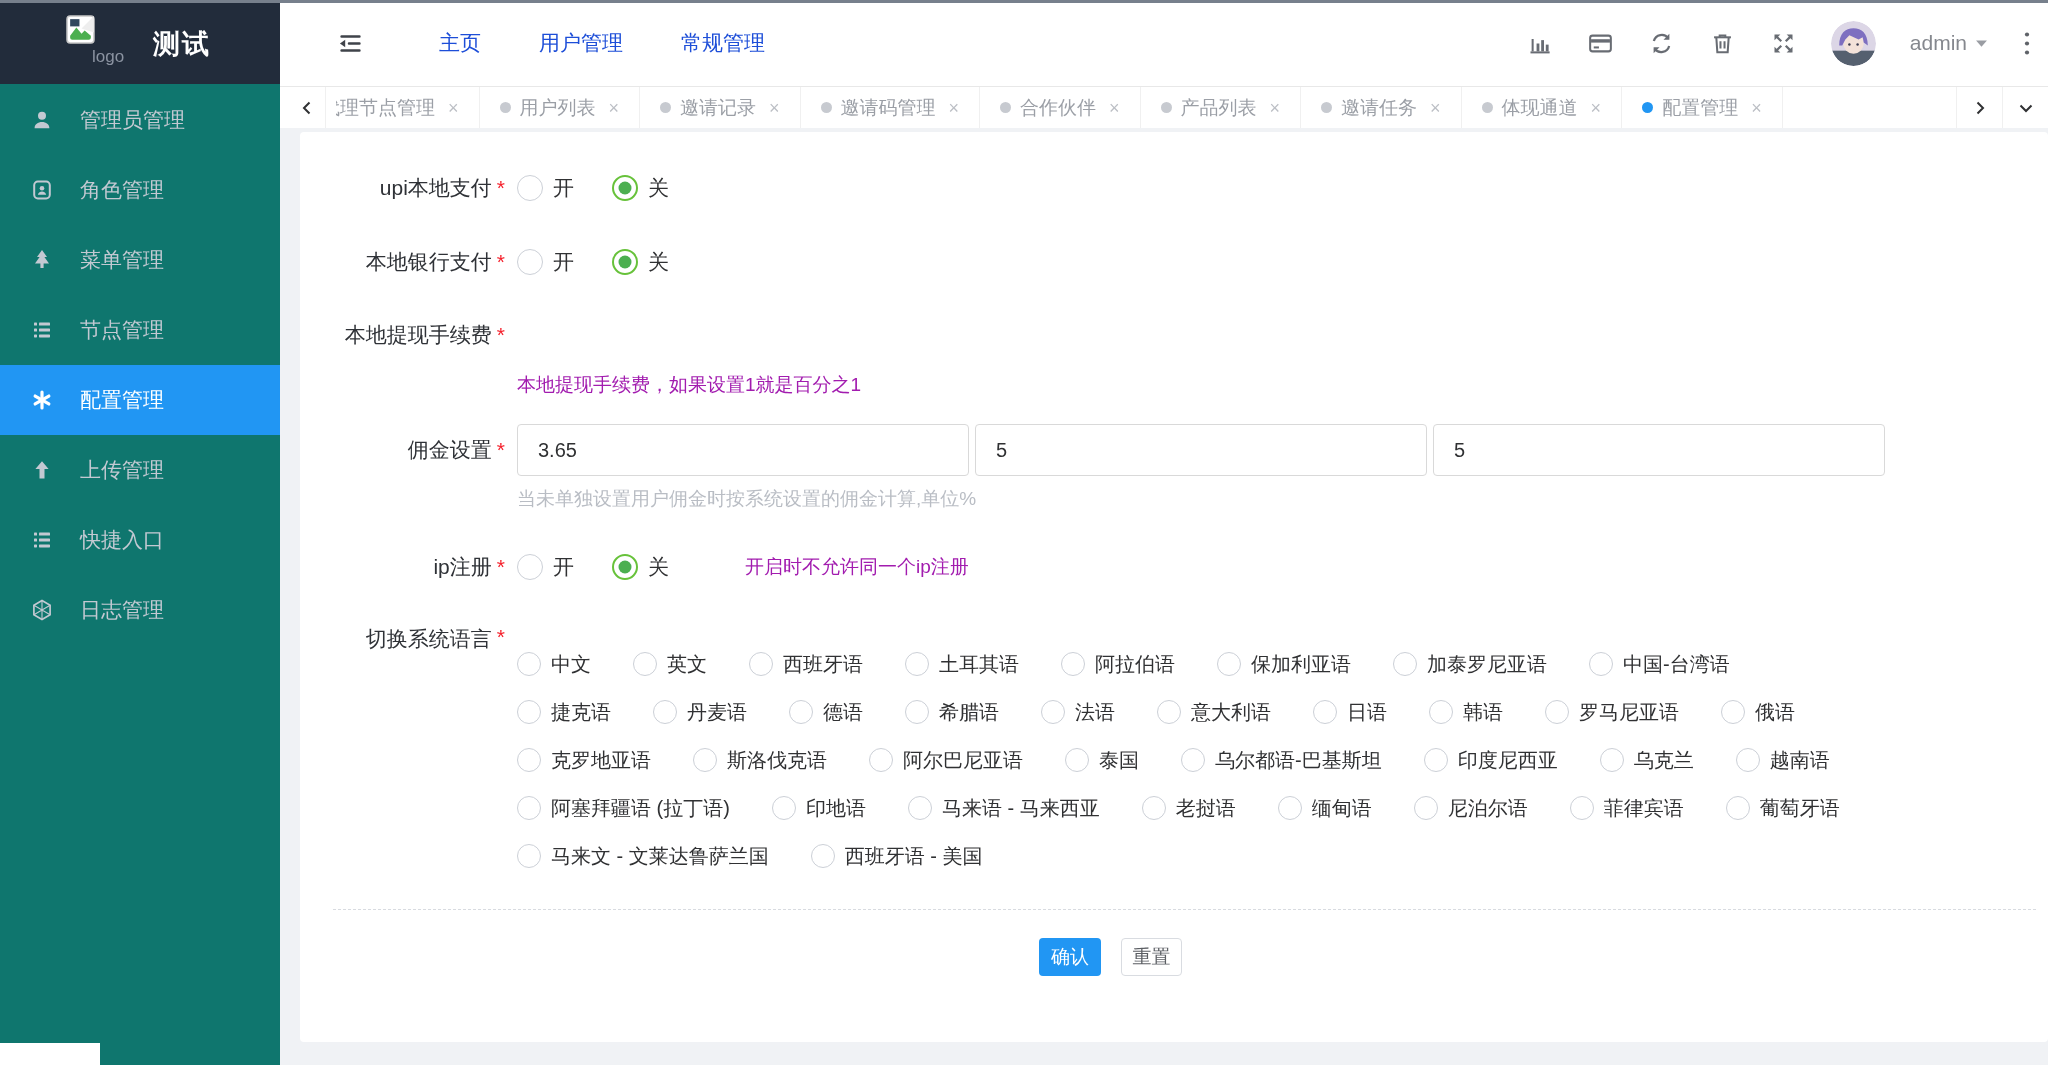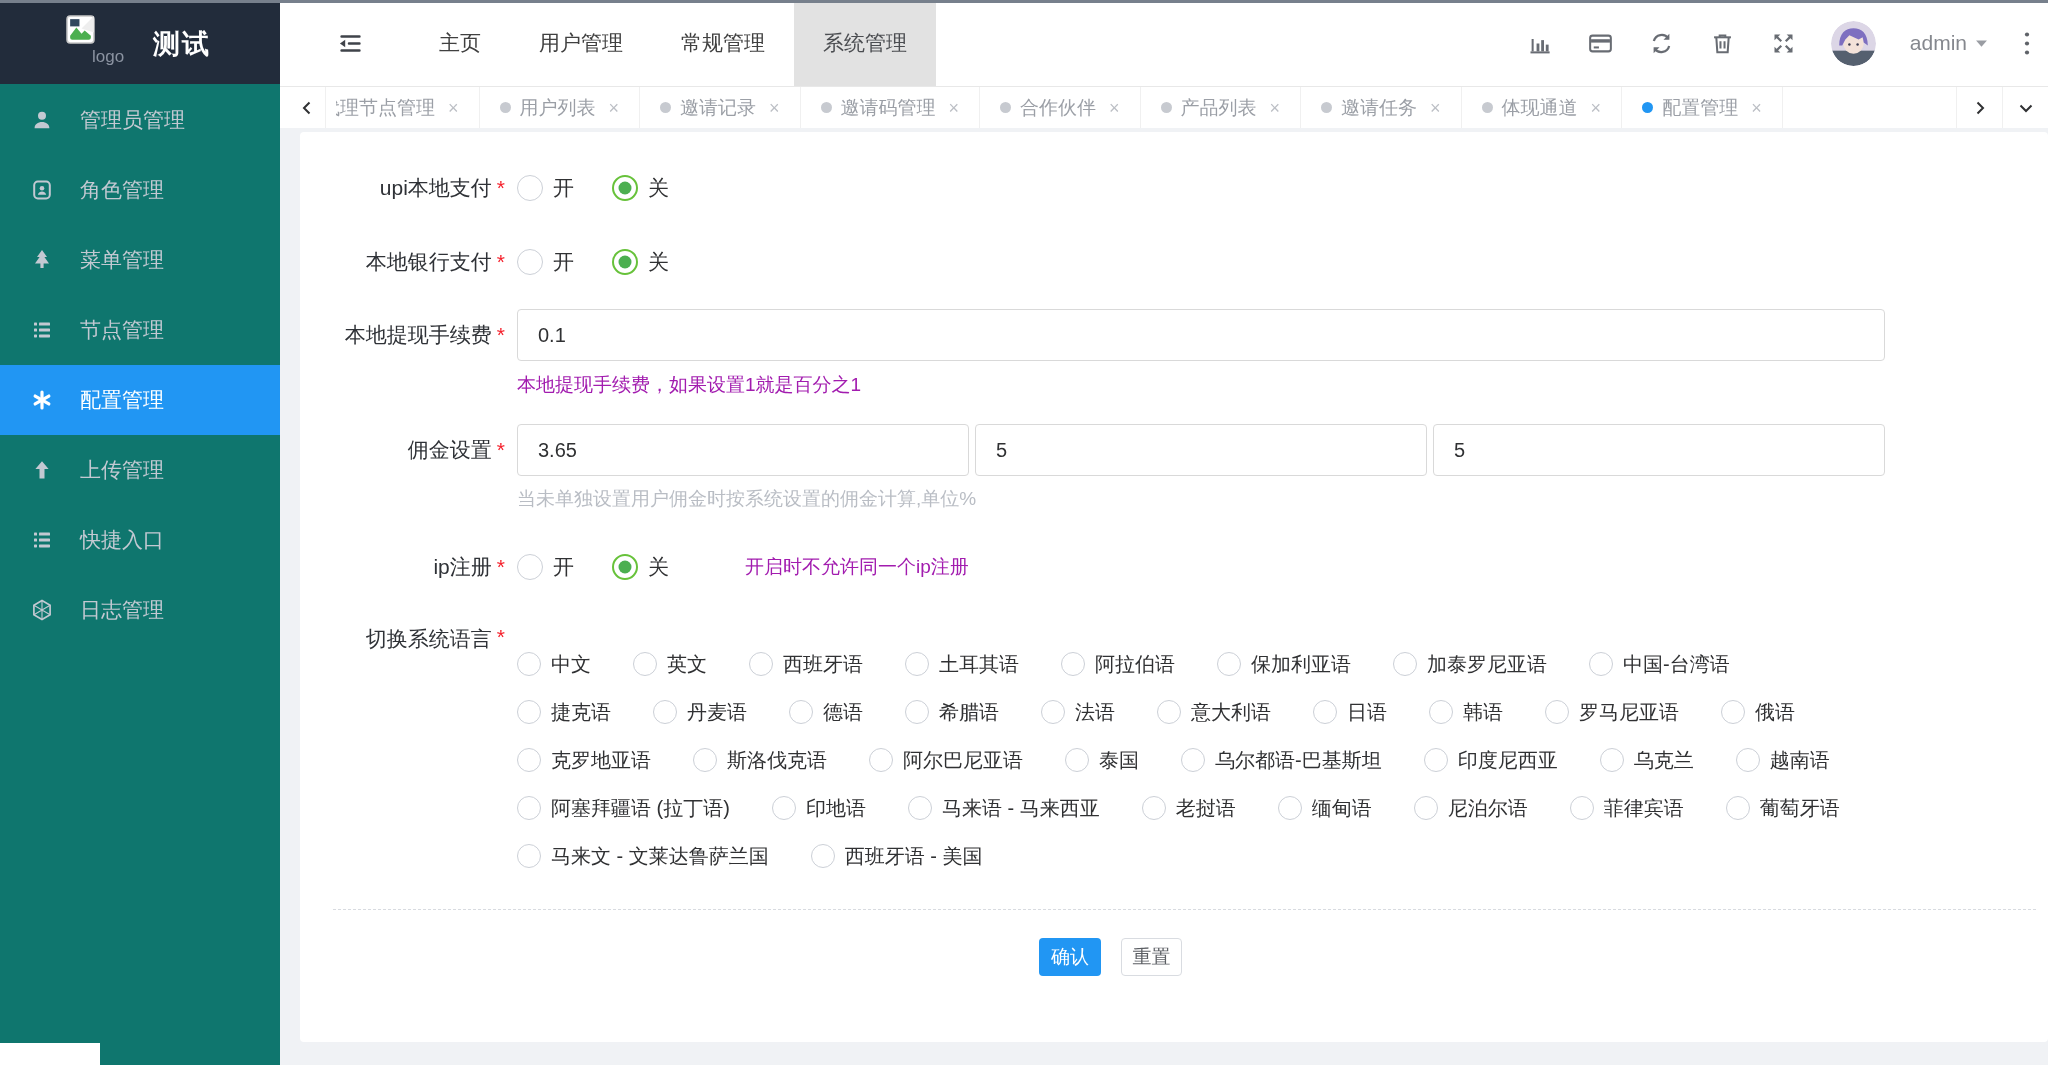--- a/index.html
+++ b/index.html
@@ -21,21 +21,21 @@
   .side-item.active{background:#2196f3;color:#ffffff;}
   .side-icon{width:24px;height:24px;flex:none;color:inherit;}
   .side-icon svg{width:24px;height:24px;display:block;}
   .side-label{margin-left:26px;font-size:21px;}
 
   
   #navbar{position:absolute;left:280px;top:0;right:0;height:86px;background:#ffffff;z-index:4;}
   #hamburger{position:absolute;left:57px;top:30px;width:27px;height:27px;color:#3f434a;cursor:pointer;}
   #hamburger svg{width:100%;height:100%;}
   #nav-menus{position:absolute;left:130px;top:0;height:86px;display:flex;}
-  .nav-item{height:86px;display:flex;align-items:center;padding:0 29px;font-size:21px;color:#404040;cursor:pointer;}
+  .nav-item{height:86px;display:flex;align-items:center;padding:0 29px;font-size:21px;color:#1d4ed8;cursor:pointer;}
   .nav-item.active{background:#e2e2e2;color:#4b4d51;}
   #nav-right{position:absolute;right:16px;top:0;height:86px;display:flex;align-items:center;gap:34px;}
   .nv-icon{width:27px;height:27px;color:#686c73;cursor:pointer;}
   .nv-icon svg{width:100%;height:100%;}
   #avatar{width:45px;height:45px;border-radius:50%;overflow:hidden;flex:none;cursor:pointer;}
   #admin-wrap{display:flex;align-items:center;gap:8px;cursor:pointer;}
   #admin-name{font-size:21px;color:#85888e;}
   #caret-down{width:13px;height:9px;color:#9a9da3;}
   #caret-down svg{width:100%;height:100%;display:block;}
   #kebab{width:10px;height:27px;color:#5f6369;cursor:pointer;}
@@ -218,21 +218,20 @@
       <rect x="3" y="4.6" width="18" height="2.3" rx="1"></rect>
       <rect x="9.6" y="10.85" width="11.4" height="2.3" rx="1"></rect>
       <rect x="3" y="17.1" width="18" height="2.3" rx="1"></rect>
       <path d="M7.3 8.7v6.6L2.6 12z"></path>
     </svg>
   </span>
   <div id="nav-menus">
       <div class="nav-item">主页</div>
       <div class="nav-item">用户管理</div>
       <div class="nav-item">常规管理</div>
-      <div class="nav-item active">系统管理</div>
     </div>
   <div id="nav-right">
     <span class="nv-icon">
       <svg viewBox="0 0 24 24" fill="currentColor">
         <rect x="4" y="19" width="17" height="1.8"></rect>
           <rect x="5" y="8" width="1.8" height="11"></rect>
         <rect x="9.4" y="12" width="2.5" height="7"></rect>
           <rect x="13.5" y="9" width="2.5" height="10"></rect>
         <rect x="17.6" y="13" width="2.5" height="6"></rect>
       </svg>
@@ -412,23 +411,20 @@
           <span class="radio-text">关</span>
         </label>
       </div>
     </div>
 
     <div class="form-row" id="row-fee">
       <div class="row-label">
         <span>本地提现手续费</span>
           <span class="req">*</span>
       </div>
-      <div class="row-controls">
-        <input class="text-input wide" value="0.1" style="">
-      </div>
     </div>
     <div id="help-fee">本地提现手续费，如果设置1就是百分之1</div>
 
     <div class="form-row" id="row-comm">
       <div class="row-label">
         <span>佣金设置</span>
           <span class="req">*</span>
       </div>
       <div class="row-controls">
         <input class="text-input comm-input" value="3.65" style="">

